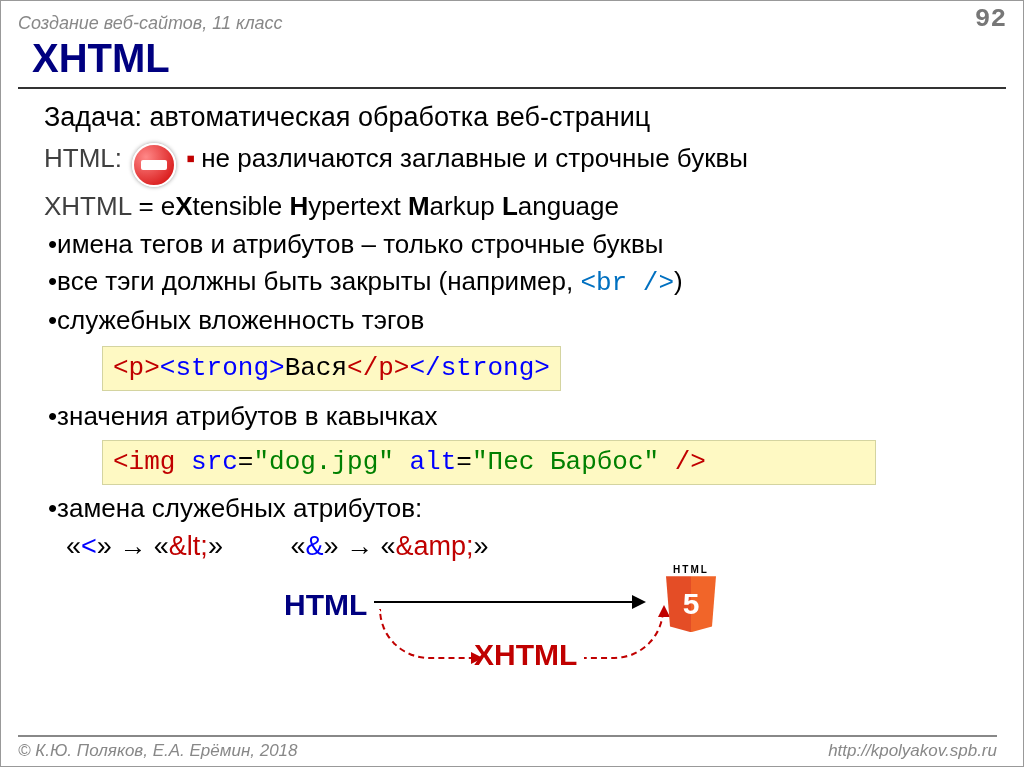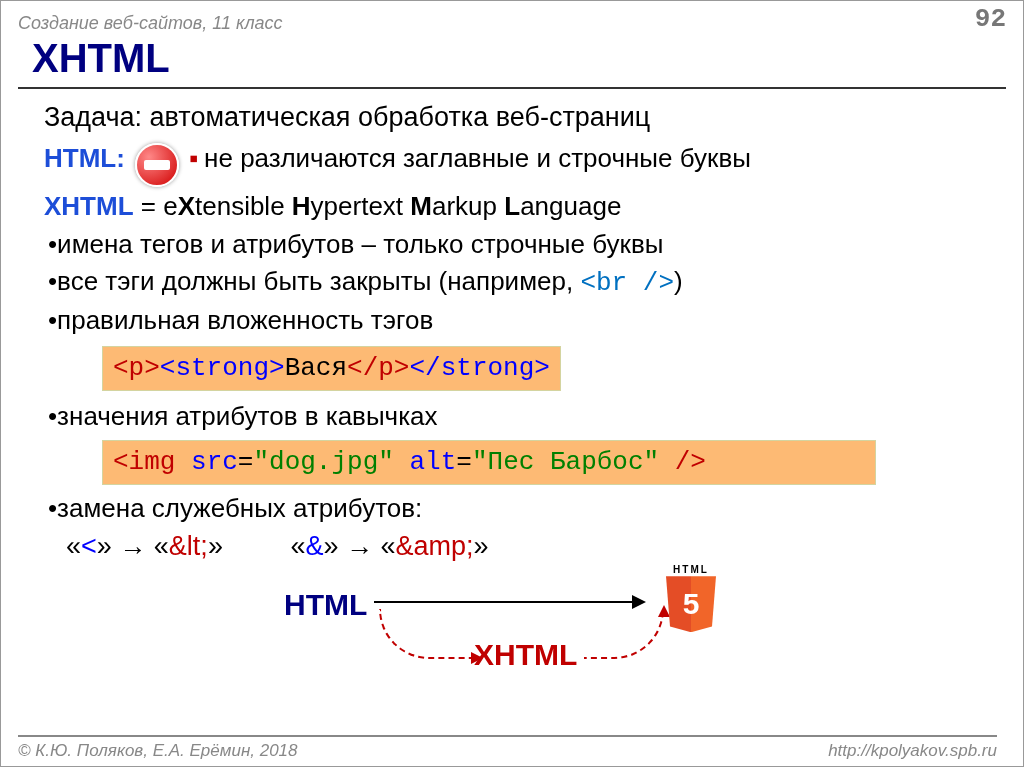--- a/index.html
+++ b/index.html
@@ -40,21 +40,21 @@
     margin: 0 18px 10px 18px;
   }
   .content {
     padding: 0 28px 0 44px;
     font-size: 26px;
     line-height: 1.35;
     color: #000;
   }
   .task-line { font-size: 27px; margin-bottom: 6px; }
   .html-line { display: flex; align-items: flex-start; gap: 10px; margin-bottom: 2px; }
-  .bold-blue { color: #1d4ed8; font-weight: bold; text-align: right; }
+  .bold-blue { color: #404040; font-weight: normal; text-align: right; }
   .no-entry {
     width: 44px; height: 44px;
     border-radius: 50%;
     background: radial-gradient(circle at 30% 30%, #ff8888, #d00000);
     border: 2px solid #fff;
     box-shadow: 0 0 4px rgba(0,0,0,0.4);
     position: relative;
     flex-shrink: 0;
     margin-top: 2px;
   }
@@ -65,21 +65,21 @@
     top: 50%; transform: translateY(-50%);
     height: 10px;
     background: #fff;
     border-radius: 2px;
   }
   .red-bullets { flex: 1; }
   .red-sq { color: #c00000; font-weight: bold; margin-right: 6px; }
   .angle { color: #0070c0; font-family: "Courier New", monospace; }
   .bullet-line { margin: 2px 4px; }
   .code-box {
-    background: #fdba74;
+    background: #fef9c3;
     border: 1px solid #d4d4a0;
     font-family: "Courier New", monospace;
     font-size: 26px;
     padding: 4px 10px;
     margin: 6px 0 6px 58px;
     display: inline-block;
   }
   .code-box.wide { display: block; margin-right: 120px; }
   .tag-red { color: #c00000; }
   .tag-blue { color: #0000ff; }
@@ -222,21 +222,21 @@
   </div>
 
   <div>
     <span class="bold-blue">XHTML</span><span> = e</span><b>X</b><span>tensible </span><b>H</b><span>ypertext </span><b>M</b><span>arkup </span><b>L</b><span>anguage</span>
   </div>
 
   <div class="bullet-line">•<span>имена тегов и атрибутов – только строчные буквы</span></div>
 
   <div class="bullet-line">•<span>все тэги должны быть закрыты (например, </span><span class="angle">&lt;br /&gt;</span><span>)</span></div>
 
-  <div class="bullet-line">•<span>правильная вложенность тэгов</span></div>
+  <div class="bullet-line">•<span>служебных вложенность тэгов</span></div>
 
   <div class="code-box">
     <span class="tag-red">&lt;p&gt;</span><span class="tag-blue">&lt;strong&gt;</span><span>Вася</span><span class="tag-red">&lt;/p&gt;</span><span class="tag-blue">&lt;/strong&gt;</span>
   </div>
 
   <div class="bullet-line">•<span>значения атрибутов в кавычках</span></div>
 
   <div class="code-box wide">
     <span class="tag-red">&lt;</span><span class="tag-red">img</span><span> </span><span class="tag-blue">src</span><span>=</span><span class="tag-green">"dog.jpg"</span><span> </span><span class="tag-blue">alt</span><span>=</span><span class="tag-green">"Пес Барбос"</span><span class="tag-red"> /&gt;</span>
   </div>

